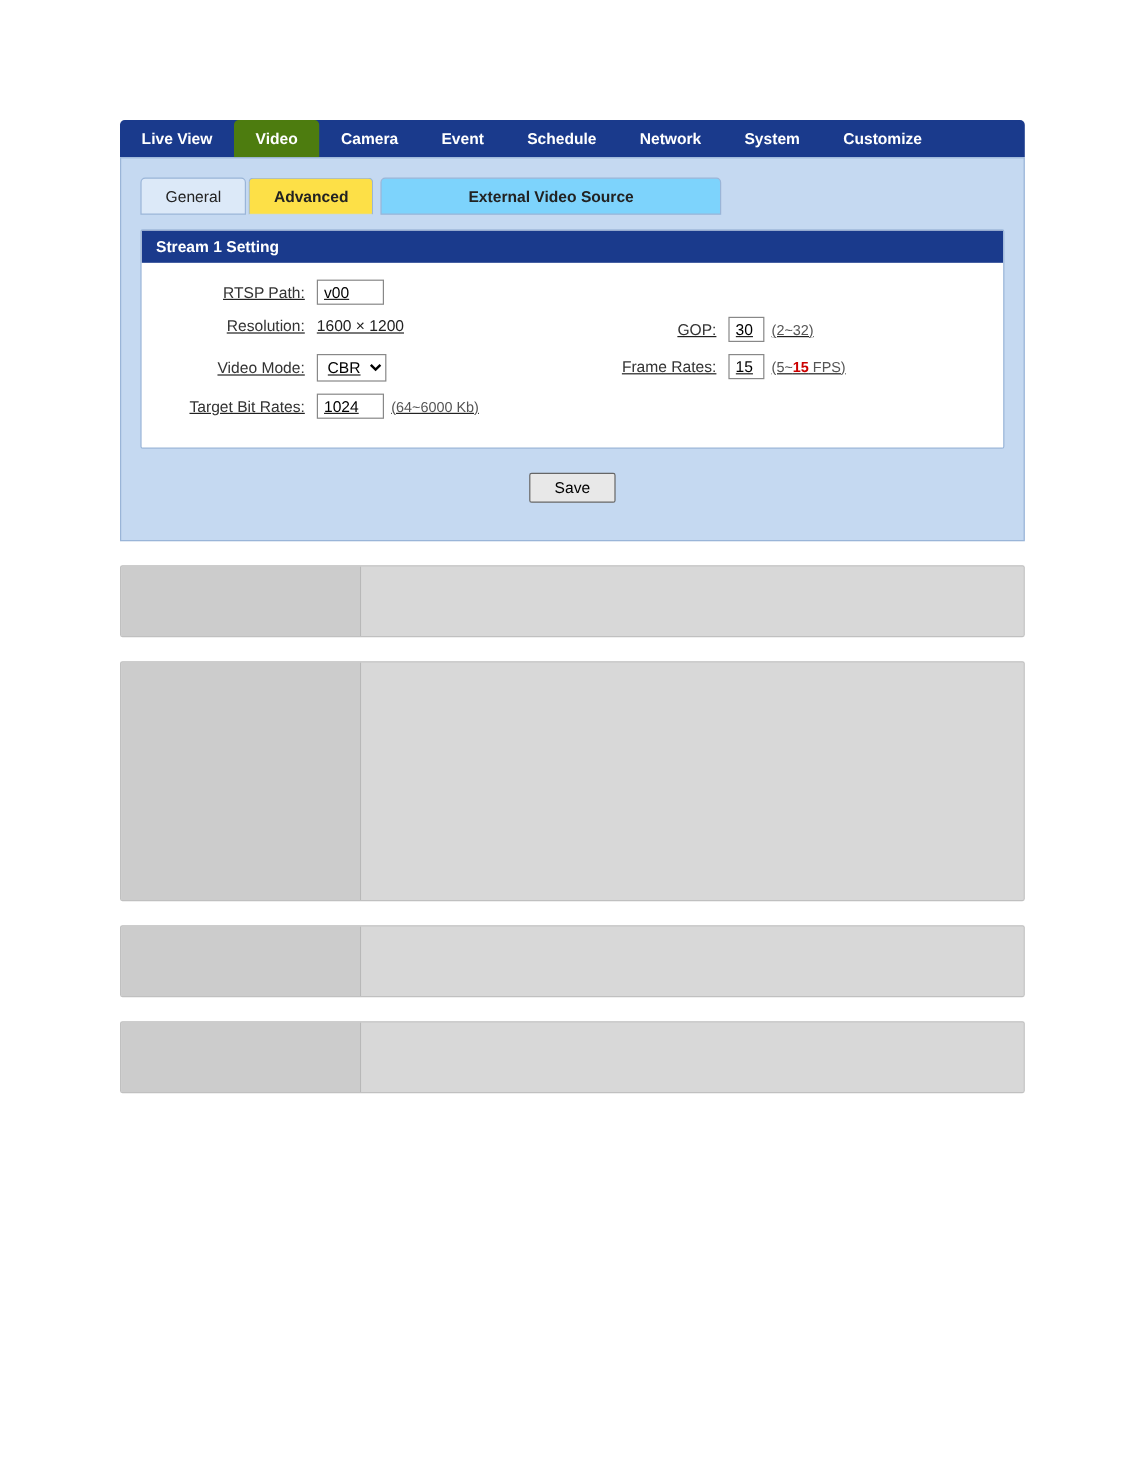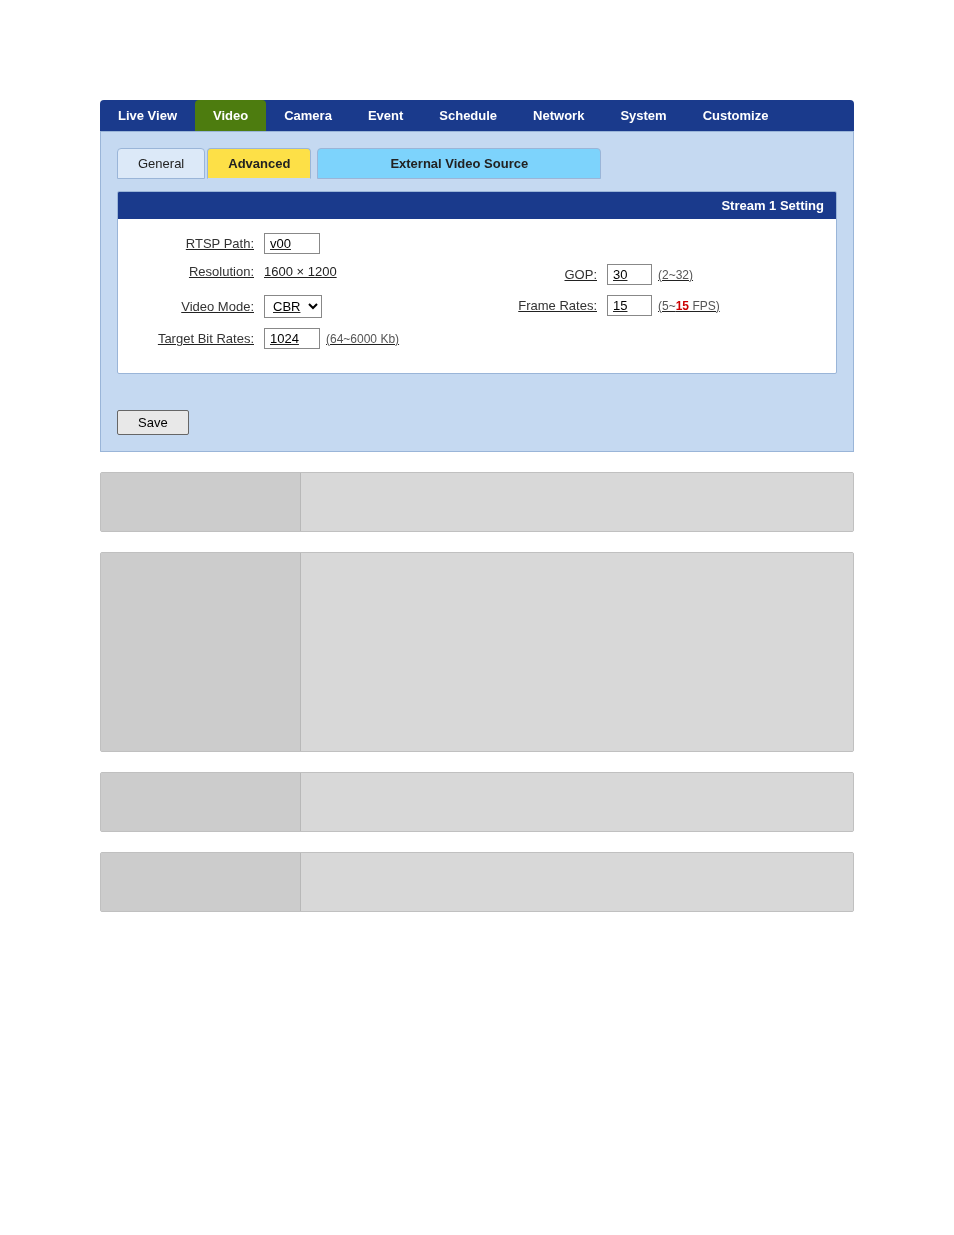--- a/index.html
+++ b/index.html
@@ -84,21 +84,20 @@
       border: 1px solid #9ab5d8;
       border-radius: 2px;
       overflow: hidden;
     }
     .stream-header {
       background: #1a3a8c;
       color: #ffffff;
       font-weight: bold;
       font-size: 13px;
       padding: 6px 12px;
-      text-align: right;
     }
     .stream-body {
       padding: 14px 16px;
     }
     .form-row {
       display: flex;
       align-items: flex-start;
       margin-bottom: 10px;
       text-decoration: underline;
     }
@@ -121,39 +120,39 @@
     .form-input {
       border: 1px solid #888;
       padding: 2px 5px;
       font-size: 13px;
       width: 56px;
     }
     .form-input-sm {
       border: 1px solid #888;
       padding: 2px 5px;
       font-size: 13px;
-      width: 45px;
+      width: 30px;
     }
     .form-hint {
       font-size: 12px;
       color: #555;
       margin-left: 6px;
     }
     .select-dropdown {
       border: 1px solid #888;
       padding: 2px 4px;
       font-size: 13px;
       background: white;
     }
 
     
     .save-row {
       display: flex;
-      justify-content: flex-start;
-      margin-top: 36px;
+      justify-content: center;
+      margin-top: 20px;
     }
     .save-btn {
       padding: 4px 20px;
       border: 1px solid #666;
       background: #e8e8e8;
       cursor: pointer;
       font-size: 13px;
       border-radius: 2px;
     }
 

